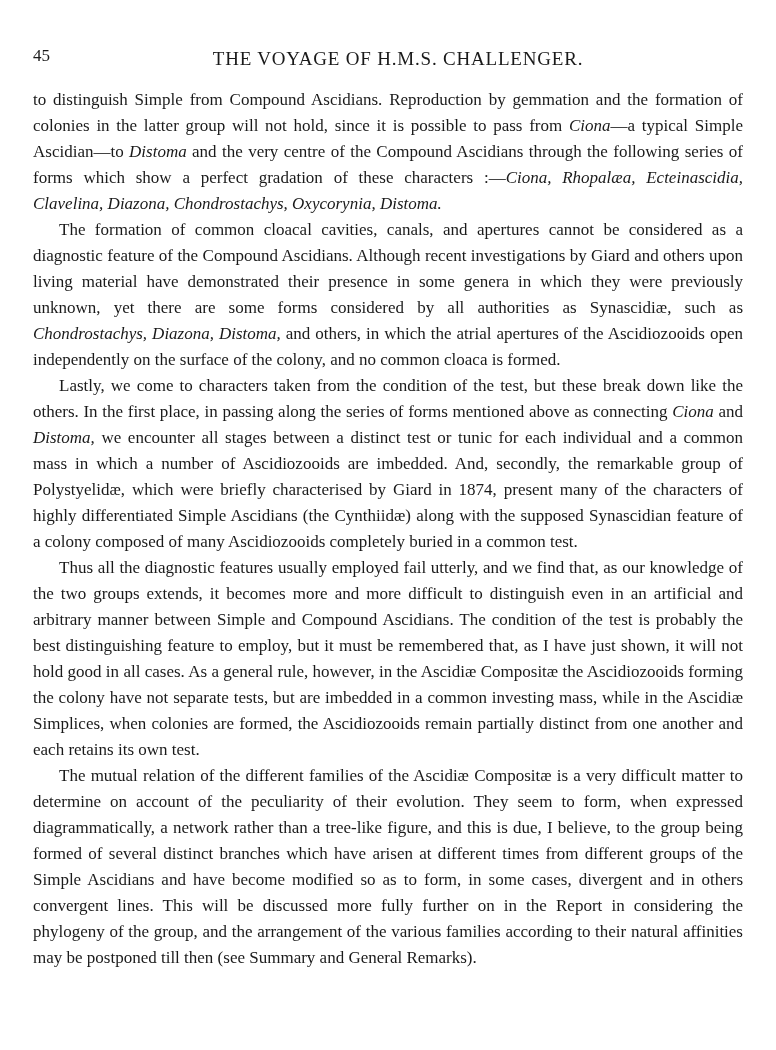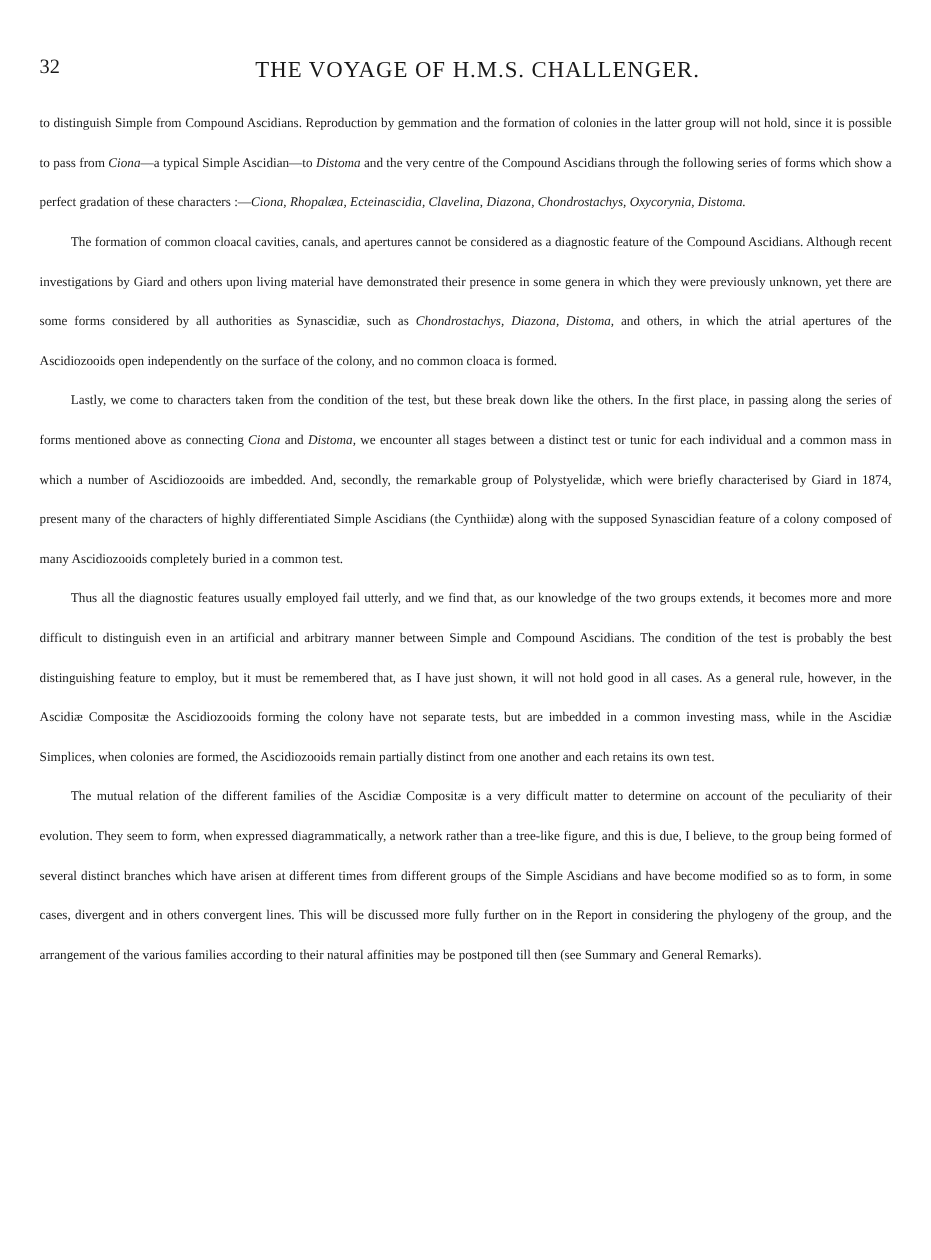--- a/index.html
+++ b/index.html
@@ -39,42 +39,42 @@
       left: 0;
       right: 0;
       top: 2px;
       text-align: center;
       font-size: 19px;
       letter-spacing: 0.8px;
       padding-left: 20px;
     }
     .body-text {
       margin-top: 15px;
-      font-size: 11px;
-      line-height: 33px;
+      font-size: 17px;
+      line-height: 26px;
       text-align: justify;
       hyphens: none;
     }
     .para {
       margin: 0;
       text-indent: 26px;
     }
     .para.continued {
       text-indent: 0;
     }
     .para i {
       font-style: italic;
     }
   </style>
 </head>
 <body>
 
 <div class="page">
   <div class="running-head">
-    <span class="page-number">32</span>
+    <span class="page-number">45</span>
     <span class="running-title">THE VOYAGE OF H.M.S. CHALLENGER.</span>
   </div>
 
   <div class="body-text">
     <p class="para continued"><span>to distinguish Simple from Compound Ascidians.  Reproduction by gemmation and the formation of colonies in the latter group will not hold, since it is possible to pass from </span><i>Ciona</i><span>—a typical Simple Ascidian—to </span><i>Distoma</i><span> and the very centre of the Compound Ascidians through the following series of forms which show a perfect gradation of these characters :—</span><i>Ciona, Rhopalæa, Ecteinascidia, Clavelina, Diazona, Chondrostachys, Oxy­corynia, Distoma.</i></p>
     <p class="para"><span>The formation of common cloacal cavities, canals, and apertures cannot be considered as a diagnostic feature of the Compound Ascidians.  Although recent investigations by Giard and others upon living material have demonstrated their presence in some genera in which they were previously unknown, yet there are some forms considered by all authorities as Synascidiæ, such as </span><i>Chondrostachys, Diazona, Distoma,</i><span> and others, in which the atrial apertures of the Ascidiozooids open independently on the surface of the colony, and no common cloaca is formed.</span></p>
     <p class="para"><span>Lastly, we come to characters taken from the condition of the test, but these break down like the others.  In the first place, in passing along the series of forms mentioned above as connecting </span><i>Ciona</i><span> and </span><i>Distoma,</i><span> we encounter all stages between a distinct test or tunic for each individual and a common mass in which a number of Ascidiozooids are imbedded.  And, secondly, the remarkable group of Polystyelidæ, which were briefly characterised by Giard in 1874, present many of the characters of highly differentiated Simple Ascidians (the Cynthiidæ) along with the supposed Synascidian feature of a colony composed of many Ascidiozooids completely buried in a common test.</span></p>
     <p class="para"><span>Thus all the diagnostic features usually employed fail utterly, and we find that, as our knowledge of the two groups extends, it becomes more and more difficult to distinguish even in an artificial and arbitrary manner between Simple and Compound Ascidians.  The condition of the test is probably the best distinguishing feature to employ, but it must be remembered that, as I have just shown, it will not hold good in all cases.  As a general rule, however, in the Ascidiæ Compositæ the Ascidiozooids forming the colony have not separate tests, but are imbedded in a common investing mass, while in the Ascidiæ Simplices, when colonies are formed, the Ascidiozooids remain partially distinct from one another and each retains its own test.</span></p>
     <p class="para"><span>The mutual relation of the different families of the Ascidiæ Compositæ is a very difficult matter to determine on account of the peculiarity of their evolution.  They seem to form, when expressed diagrammatically, a network rather than a tree-like figure, and this is due, I believe, to the group being formed of several distinct branches which have arisen at different times from different groups of the Simple Ascidians and have become modified so as to form, in some cases, divergent and in others convergent lines.  This will be discussed more fully further on in the Report in considering the phylogeny of the group, and the arrangement of the various families according to their natural affinities may be postponed till then (see Summary and General Remarks).</span></p>
   </div>

